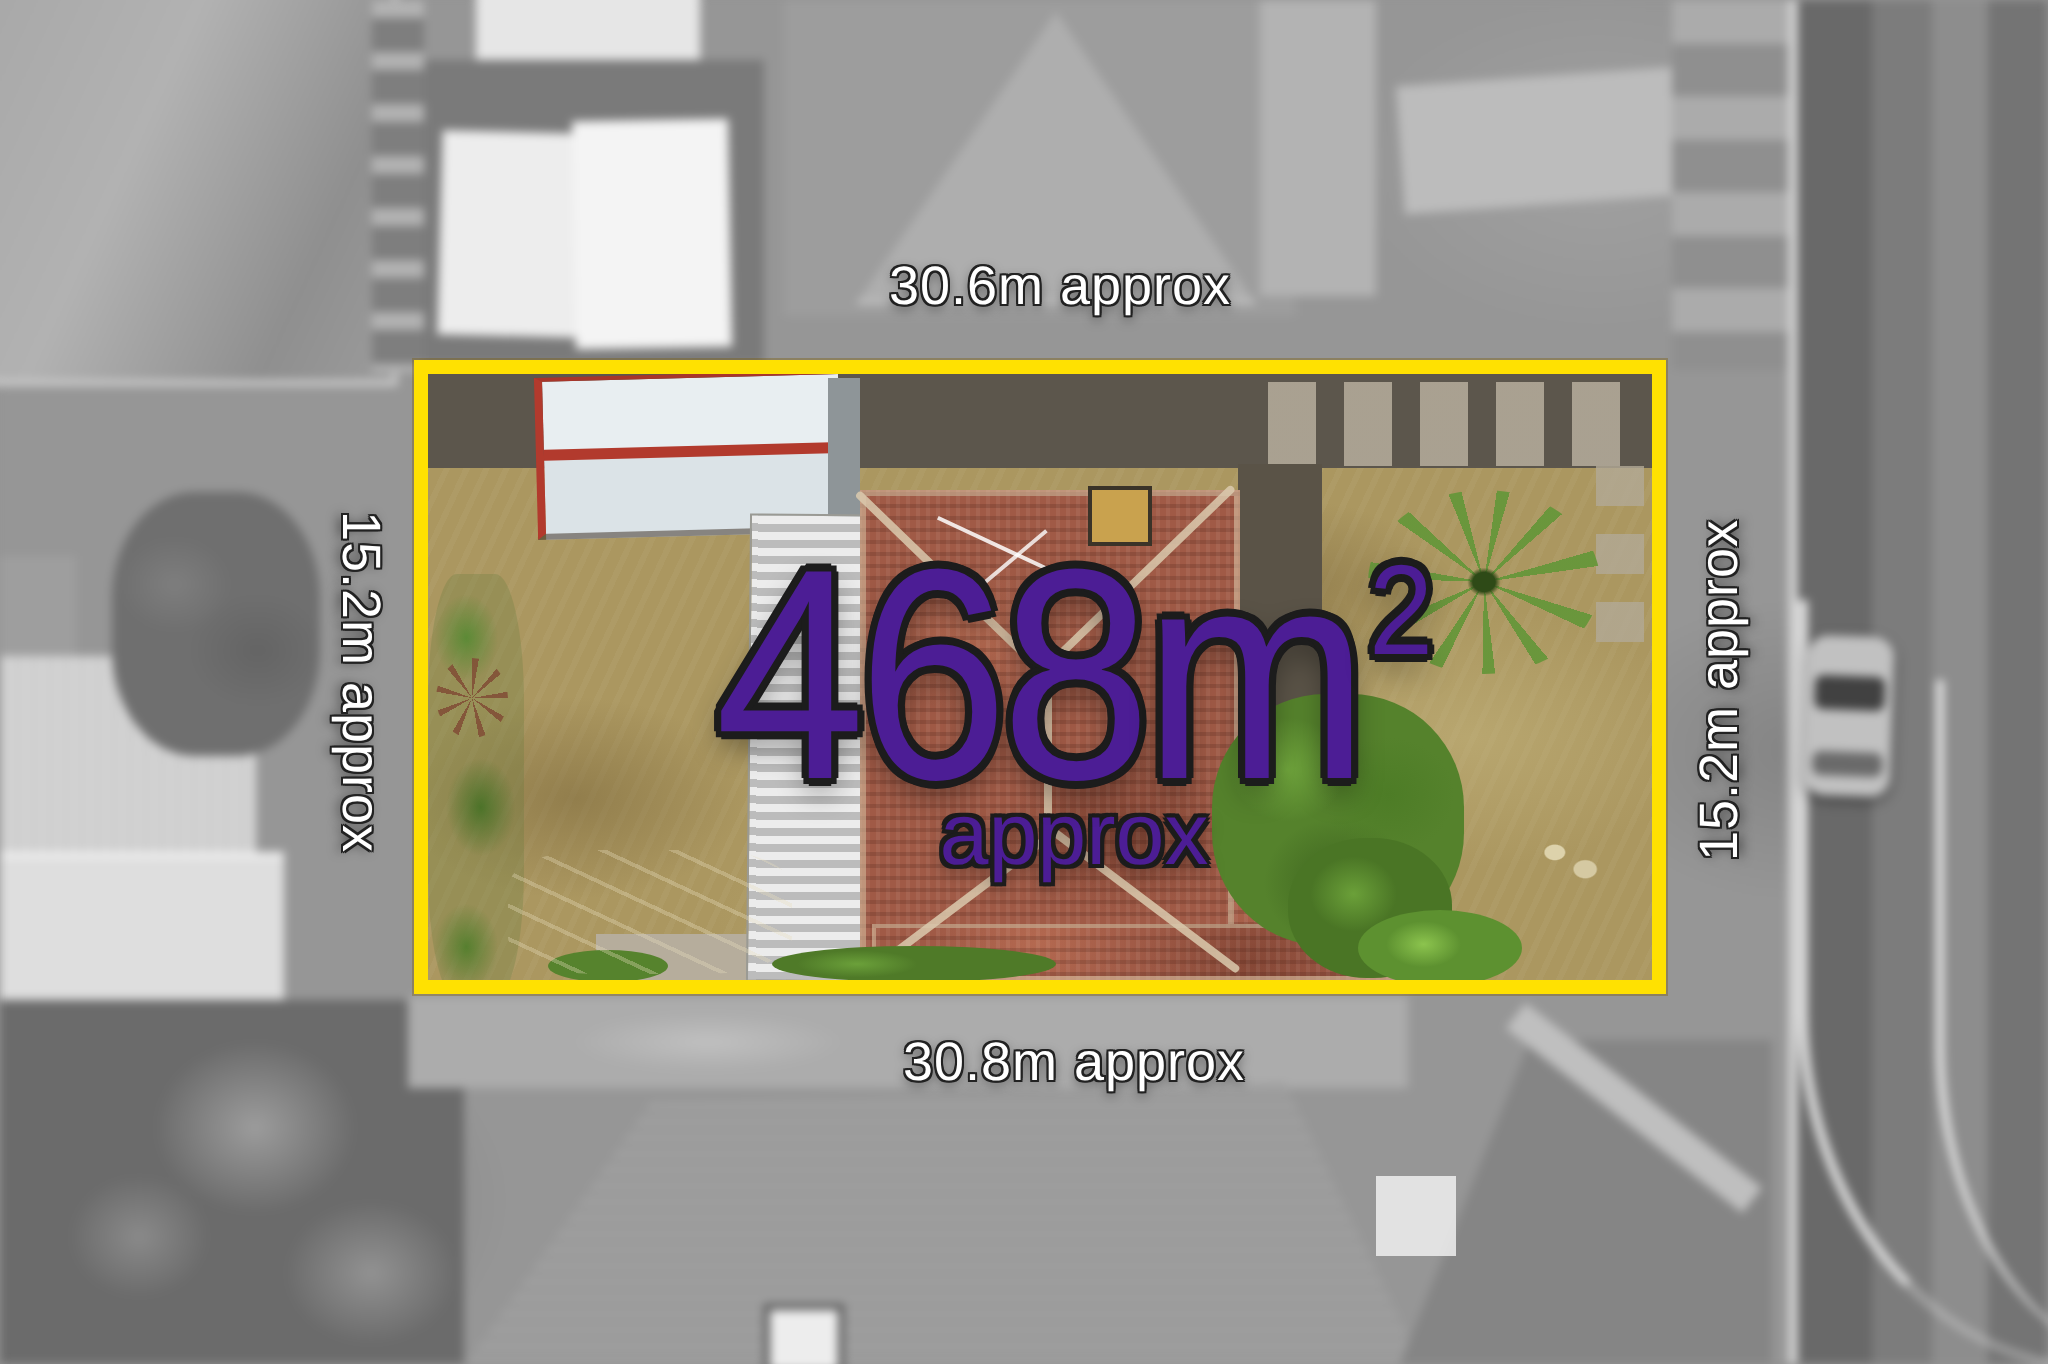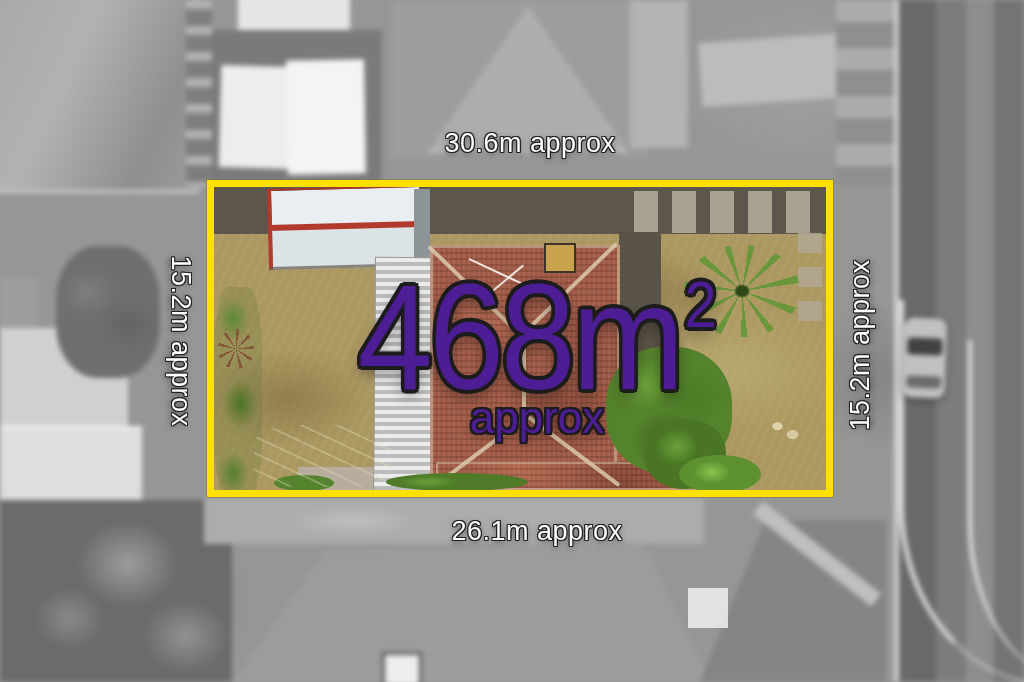--- a/index.html
+++ b/index.html
@@ -225,21 +225,21 @@
     <div class="abs bush-br"></div>
     <div class="abs bushes-left"></div>
     <div class="abs red-plant"></div>
     <div class="abs bush-bot1"></div>
     <div class="abs bush-bot2"></div>
     <div class="abs stones-right"></div>
     <div class="abs debris"></div>
   </div>
 
   <div class="dim dim-top">30.6m approx</div>
-  <div class="dim dim-bottom">26.1m approx</div>
+  <div class="dim dim-bottom">30.8m approx</div>
   <div class="dim dim-left">15.2m approx</div>
   <div class="dim dim-right">15.2m approx</div>
 
   <div class="area-overlay">
     <span class="area-line"><span>468</span><span>m</span><span class="area-sup">2</span></span>
     <span class="area-approx">approx</span>
   </div>
 
   <div class="abs logo-square"></div>
 

